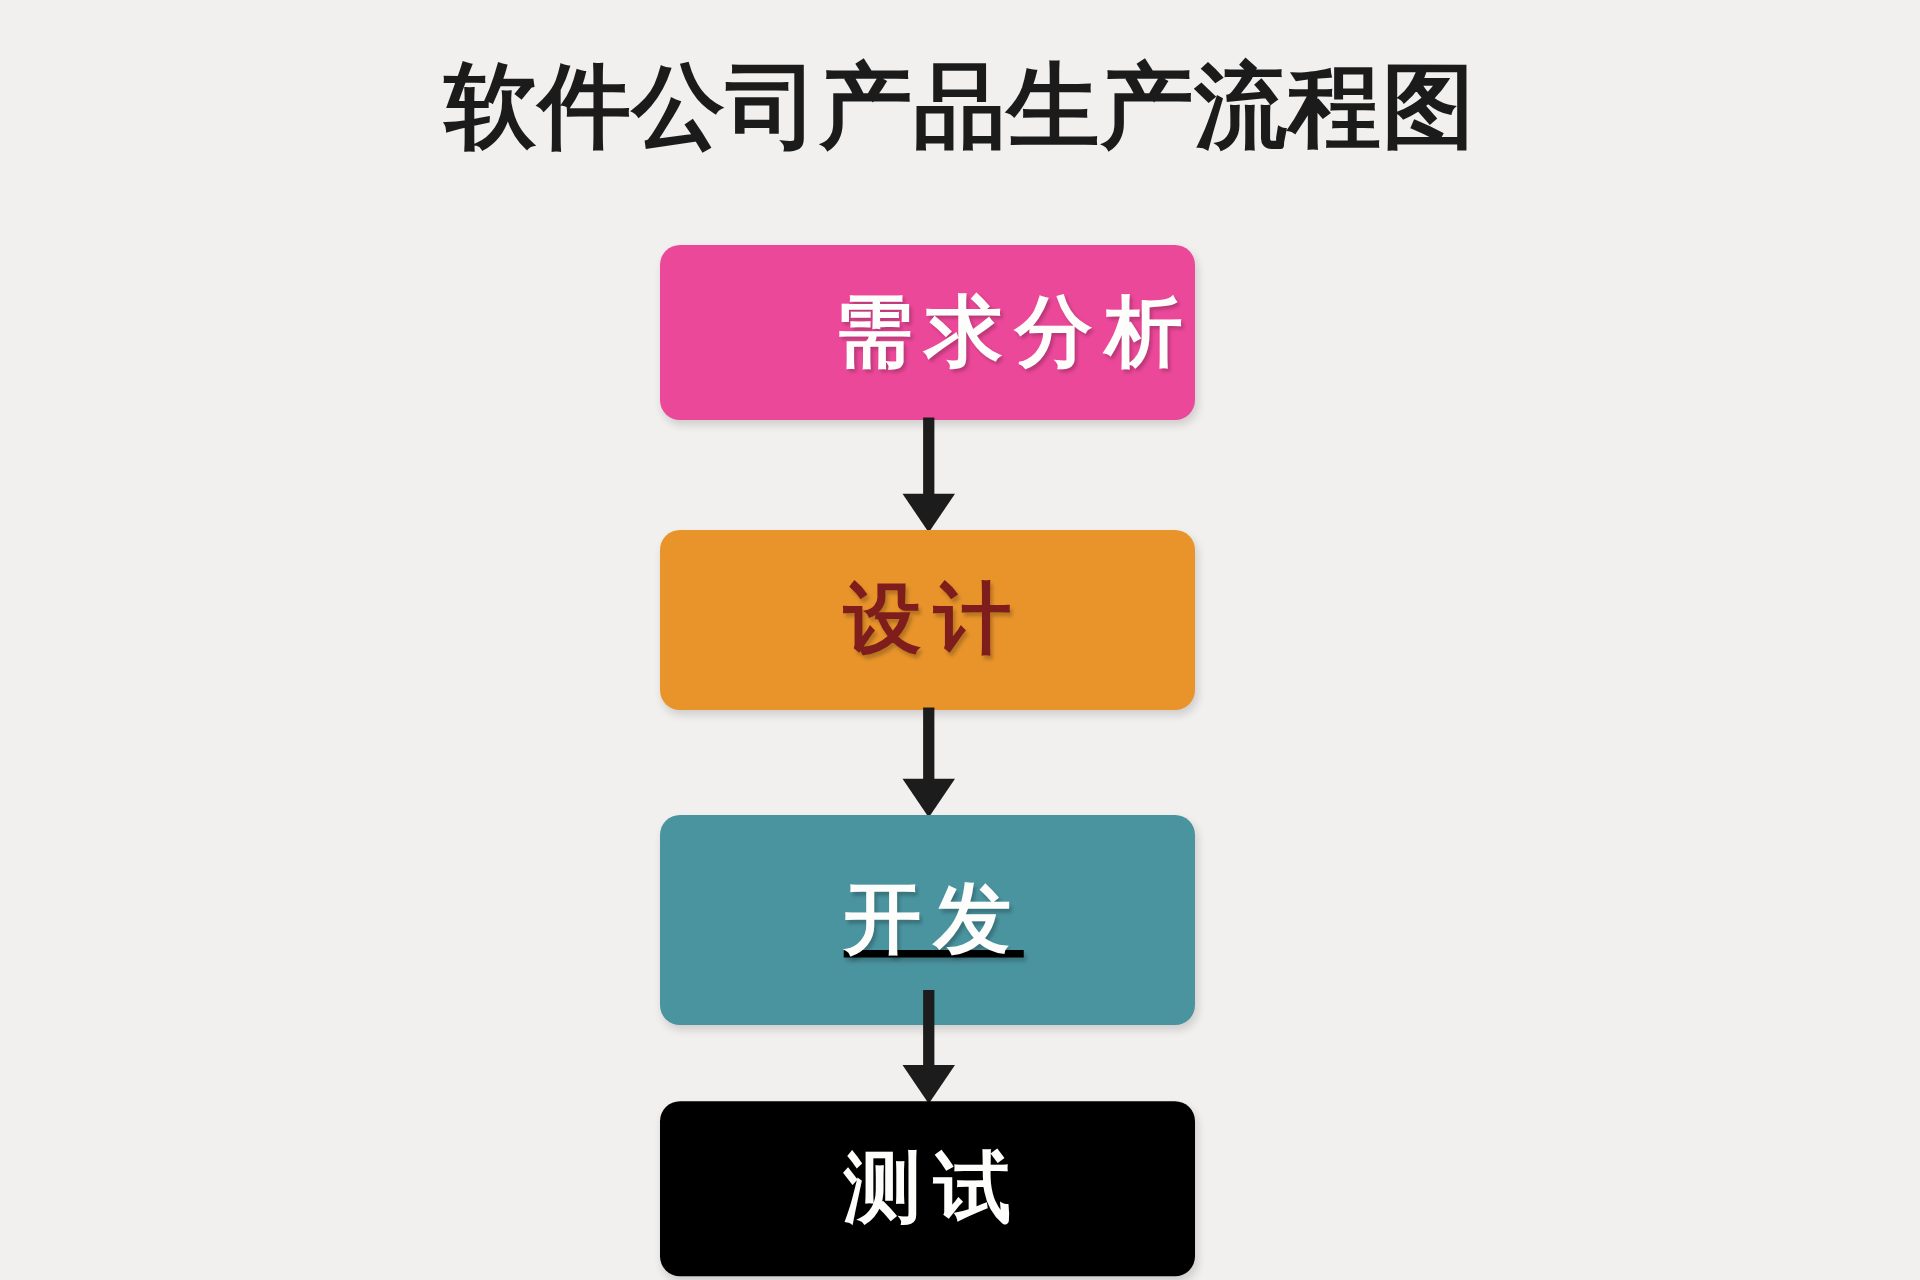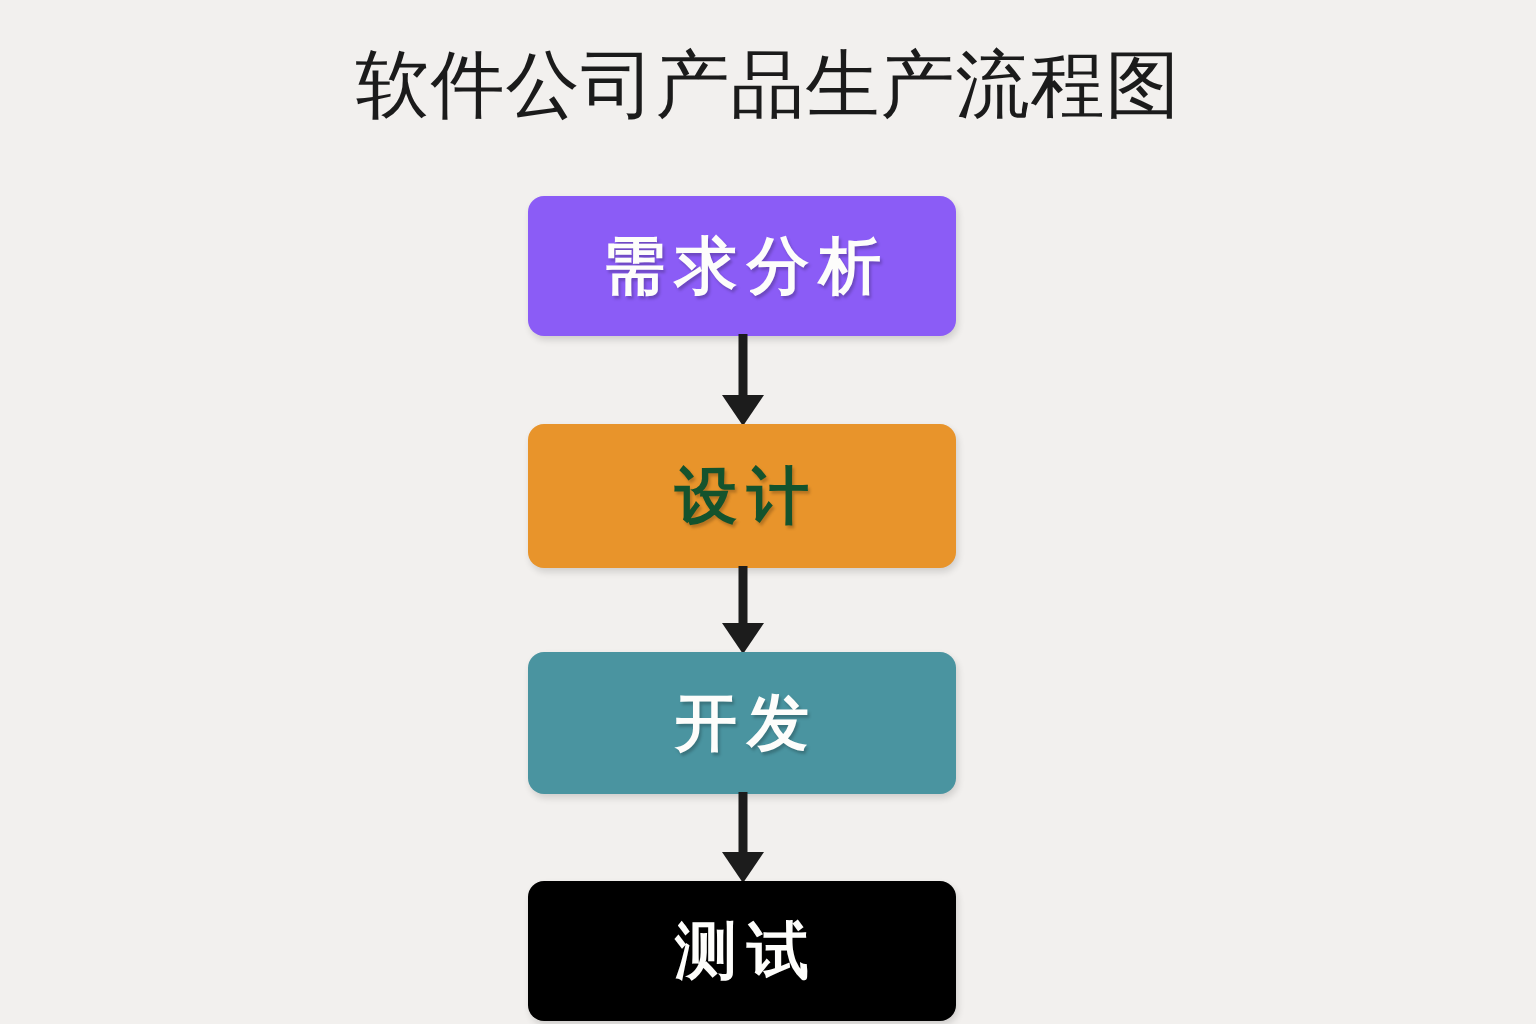--- a/index.html
+++ b/index.html
@@ -22,21 +22,21 @@
 
   
   #chart-title {
     position: absolute;
     left: 0;
     top: 42px;
     width: 1536px;
     text-align: center;
     font-size: 74px;
     line-height: 86px;
-    font-weight: 400;
+    font-weight: 700;
     color: #1b1b1b;
     letter-spacing: 1px;
     white-space: nowrap;
     font-family: "Liberation Sans", "DejaVu Sans", sans-serif;
   }
 
   
   .flow-node {
     position: absolute;
     left: 528px;
@@ -55,21 +55,21 @@
     line-height: 62px;
     letter-spacing: 10px;
     text-indent: 10px;
     text-shadow: 2px 3px 3px rgba(0, 0, 0, 0.22);
     white-space: nowrap;
     font-family: "Liberation Sans", "DejaVu Sans", sans-serif;
   }
 
   #node-0 { top: 196px; height: 140px; }
   #node-1 { top: 424px; height: 144px; }
-  #node-2 { top: 652px; height: 142px; }
+  #node-2 { top: 652px; height: 168px; text-decoration: underline; }
   #node-3 { top: 881px; height: 140px; }
 
   
   .flow-arrow {
     position: absolute;
     left: 718px;
     width: 50px;
   }
   .flow-arrow svg {
     display: block;
@@ -79,35 +79,35 @@
   #arrow-1 { top: 566px; height: 88px; }
   #arrow-2 { top: 792px; height: 91px; }
 </style>
 </head>
 <body style="background: rgb(242, 240, 238);">
 
 <div id="flowchart-canvas" style="background: rgb(242, 240, 238);">
 
   <div id="chart-title" style="color: rgb(27, 27, 27);">软件公司产品生产流程图</div>
 
-  <div class="flow-node" id="node-0" style="background-color: #8b5cf6;">
+  <div class="flow-node" id="node-0" style="background-color: #ec4899; justify-content: flex-end;">
     <span class="flow-node-label" style="color: rgb(253, 253, 251);">需求分析</span>
   </div>
 
   <div class="flow-arrow" id="arrow-0">
     <svg width="50" height="92" viewBox="0 0 50 92" aria-hidden="true">
       <g>
         <rect x="20.5" y="0" width="9" height="66" fill="#1c1c1c"></rect>
         <path d="M25 92 L4 61 L46 61 Z" fill="#1c1c1c"></path>
       </g>
     </svg>
   </div>
 
   <div class="flow-node" id="node-1" style="background-color: rgb(232, 148, 43);">
-    <span class="flow-node-label" style="color: #14532d;">设计</span>
+    <span class="flow-node-label" style="color: #7f1d1d;">设计</span>
   </div>
 
   <div class="flow-arrow" id="arrow-1">
     <svg width="50" height="88" viewBox="0 0 50 88" aria-hidden="true">
       <g>
         <rect x="20.5" y="0" width="9" height="62" fill="#1c1c1c"></rect>
         <path d="M25 88 L4 57 L46 57 Z" fill="#1c1c1c"></path>
       </g>
     </svg>
   </div>

